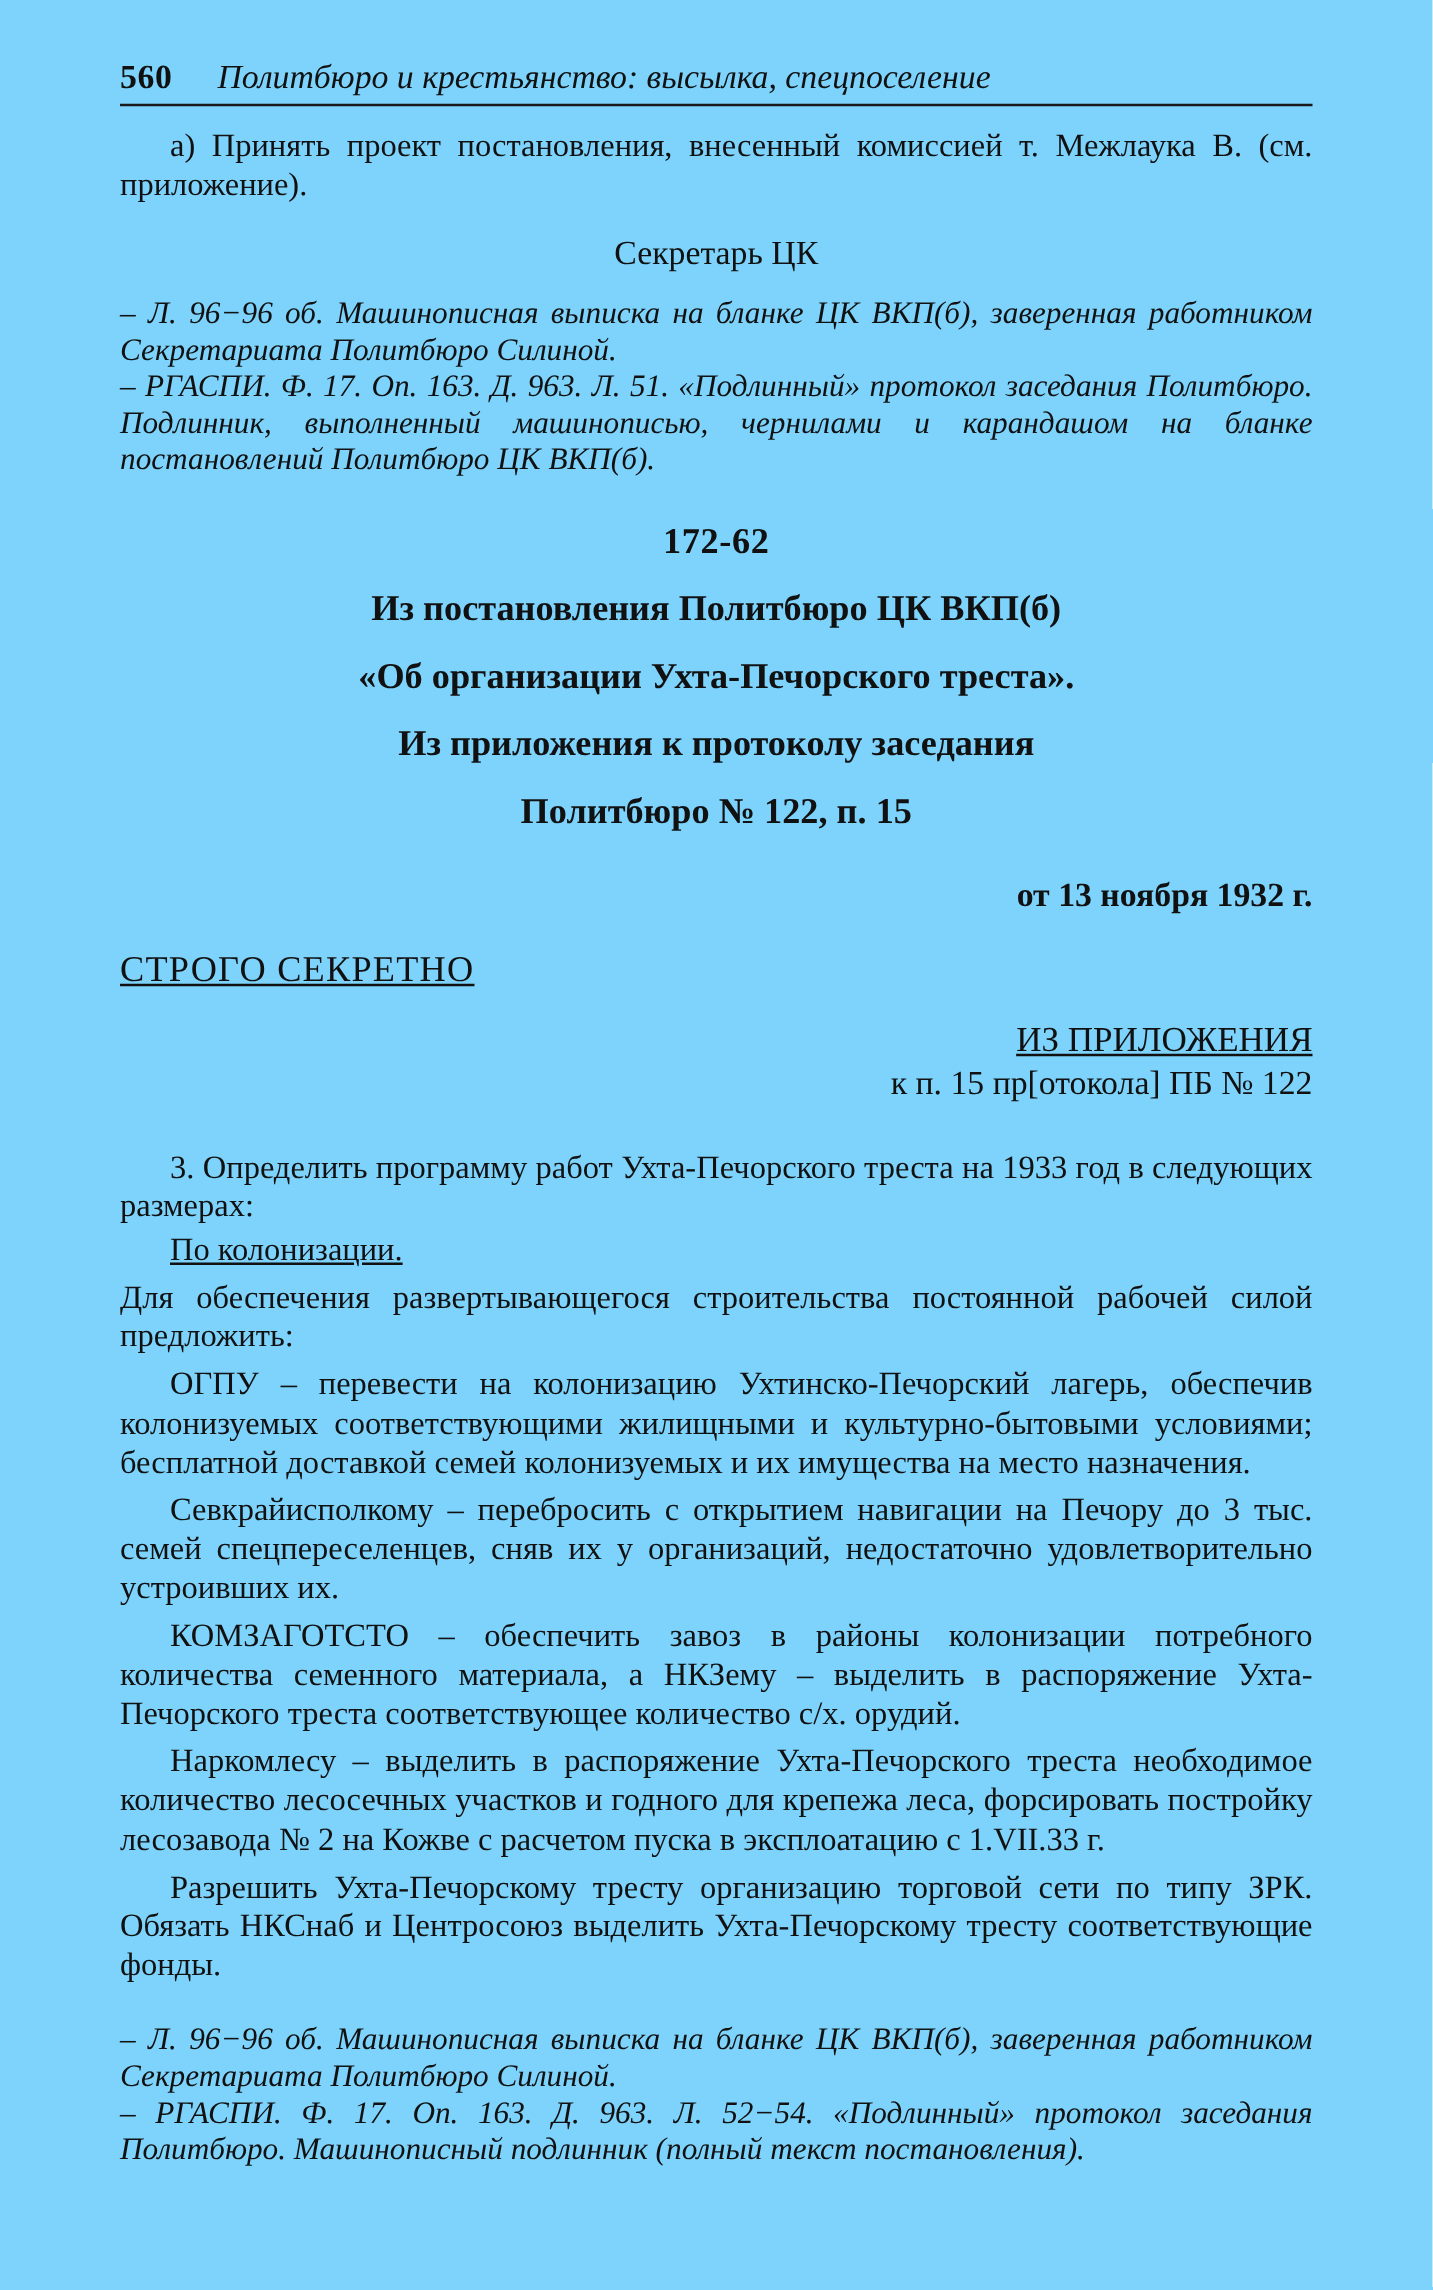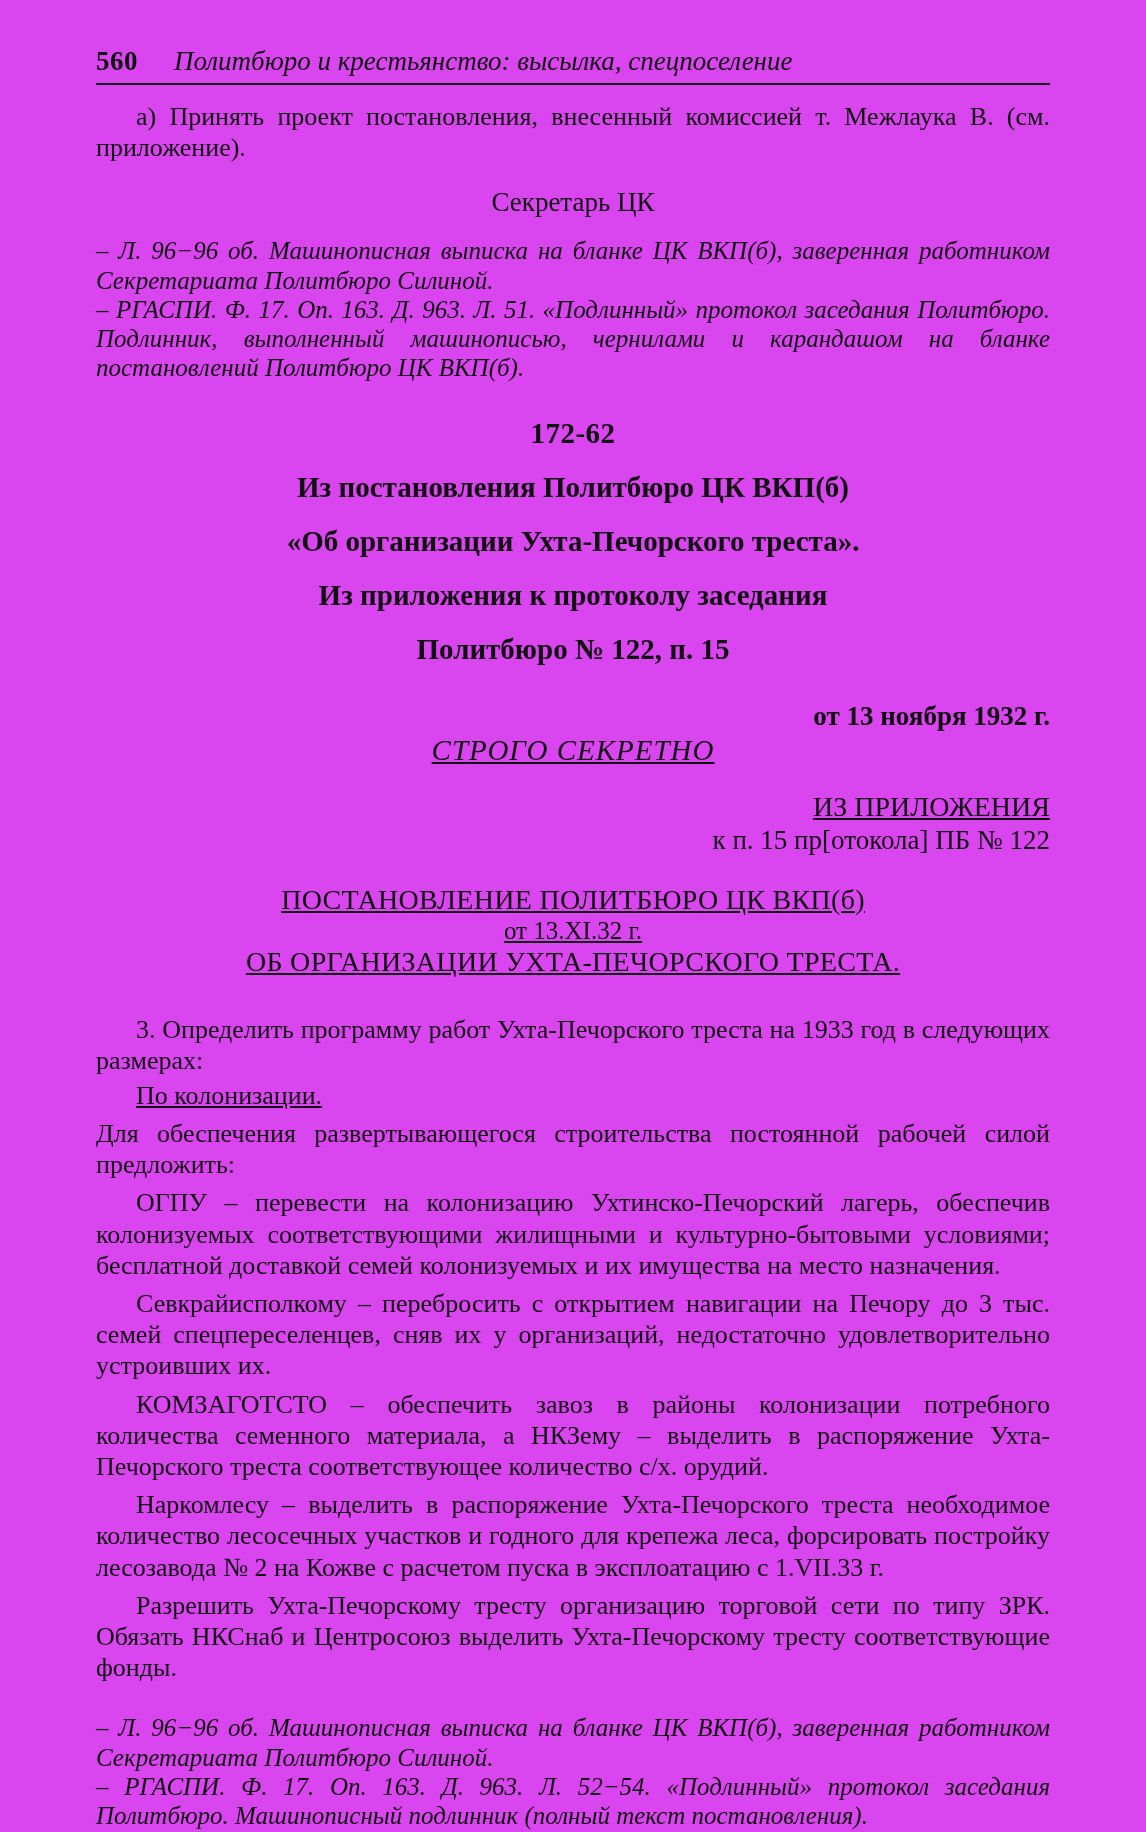--- a/index.html
+++ b/index.html
@@ -13,21 +13,21 @@
     font-family: "Liberation Serif", serif;
     color: #111;
     position: relative;
     overflow: hidden;
   }
   .page {
     position: absolute;
     left: 0; top: 0;
     width: 1146px;
     height: 1832px;
-    background: #d946ef;
+    background: #7dd3fc;
   }
   .content {
     position: absolute;
     left: 96px;
     top: 46px;
     width: 954px;
   }
   
   .runhead {
     display: flex;
@@ -97,25 +97,24 @@
     margin-top: 20px;
   }
   
   .dateline {
     text-align: right;
     font-weight: bold;
     font-size: 27px;
     margin-top: 34px;
   }
   .secret {
-    text-align: center;
+    text-align: left;
     font-size: 29px;
-    margin-top: 2px;
+    margin-top: 28px;
     letter-spacing: 1px;
-    font-style: italic;
   }
   .secret span { text-decoration: underline; }
   .fromapp {
     text-align: right;
     font-size: 28px;
     margin-top: 24px;
   }
   .fromapp span { text-decoration: underline; }
   .protoref {
     text-align: right;
@@ -178,25 +177,20 @@
     <div class="doctitle">Из приложения к протоколу заседания</div>
     <div class="doctitle">Политбюро № 122, п. 15</div>
 
     <div class="dateline">от 13 ноября 1932 г.</div>
 
     <div class="secret"><span>СТРОГО СЕКРЕТНО</span></div>
 
     <div class="fromapp"><span>ИЗ ПРИЛОЖЕНИЯ</span></div>
     <div class="protoref">к п. 15 пр[отокола] ПБ № 122</div>
 
-    <div class="resheadwrap">
-      <div class="resline1">ПОСТАНОВЛЕНИЕ ПОЛИТБЮРО ЦК ВКП(б)</div>
-      <div class="resline2">от 13.XI.32 г.</div>
-      <div class="resline3">ОБ ОРГАНИЗАЦИИ УХТА-ПЕЧОРСКОГО ТРЕСТА.</div>
-    </div>
 
     <p class="para bodystart">3. Определить программу работ Ухта-Печорского треста на 1933 год в следующих размерах:</p>
     <p class="sub-underline"><span>По колонизации.</span></p>
     <p class="para nofirstindent">Для обеспечения развертывающегося строительства постоянной рабочей силой предложить:</p>
     <p class="para">ОГПУ – перевести на колонизацию Ухтинско-Печорский лагерь, обеспечив колонизуемых соответствующими жилищными и культурно-бытовыми условиями; бесплатной доставкой семей колонизуемых и их имущества на место назначения.</p>
     <p class="para">Севкрайисполкому – перебросить с открытием навигации на Печору до 3 тыс. семей спецпереселенцев, сняв их у организаций, недостаточно удовлетворительно устроивших их.</p>
     <p class="para">КОМЗАГОТСТО – обеспечить завоз в районы колонизации потребного количества семенного материала, а НКЗему – выделить в распоряжение Ухта-Печорского треста соответствующее количество с/х. орудий.</p>
     <p class="para">Наркомлесу – выделить в распоряжение Ухта-Печорского треста необходимое количество лесосечных участков и годного для крепежа леса, форсировать постройку лесозавода № 2 на Кожве с расчетом пуска в эксплоатацию с 1.VII.33 г.</p>
     <p class="para">Разрешить Ухта-Печорскому тресту организацию торговой сети по типу ЗРК. Обязать НКСнаб и Центросоюз выделить Ухта-Печорскому тресту соответствующие фонды.</p>
 

